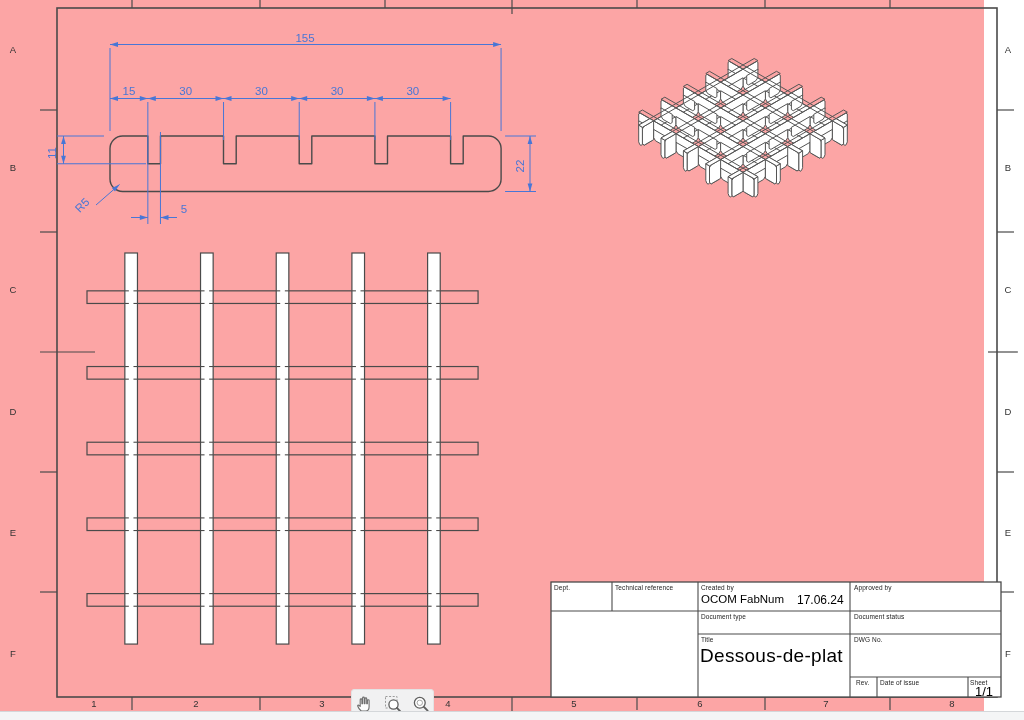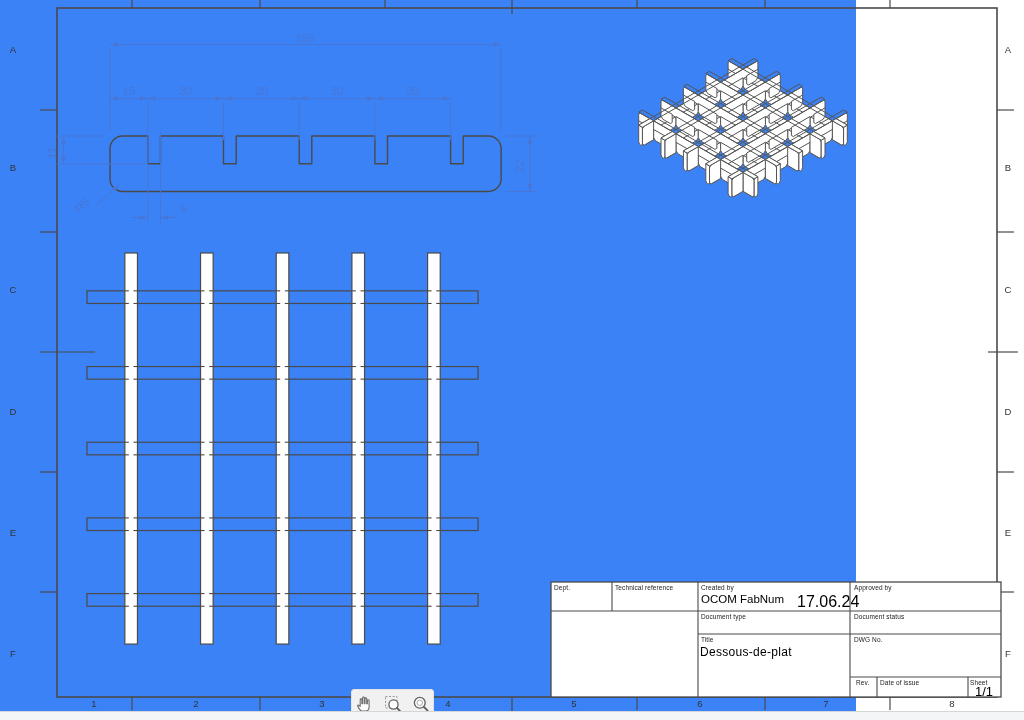--- a/index.html
+++ b/index.html
@@ -1,26 +1,26 @@
 <!DOCTYPE html>
 <html><head>
 <meta charset="utf-8">
 <style>
   html,body{margin:0;padding:0;}
   body{width:1024px;height:720px;overflow:hidden;background:#ffffff;
        font-family:"Liberation Sans",sans-serif;position:relative;}
-  #stage{position:absolute;left:0;top:0;width:856px;height:720px;background:#3b82f6;}
+  #stage{position:absolute;left:0;top:0;width:984px;height:720px;background:#fca5a5;}
   #cad{position:absolute;left:0;top:0;}
   .zone-label{position:absolute;width:14px;text-align:center;font-size:9.5px;color:#333;}
   .zone-number{position:absolute;width:20px;text-align:center;font-size:9.5px;color:#333;}
   .tb-label{position:absolute;font-size:6.5px;color:#222;white-space:nowrap;letter-spacing:0.1px;}
   .tb-value{position:absolute;color:#000;white-space:nowrap;}
   .tb-created{font-size:11.5px;}
-  .tb-date{font-size:16px;}
-  .tb-title{font-size:12px;letter-spacing:0.3px;}
+  .tb-date{font-size:12px;}
+  .tb-title{font-size:19px;letter-spacing:0.3px;}
   .tb-sheet{font-size:13px;}
   #toolbar{position:absolute;left:351px;top:689px;width:81px;height:28px;
            background:#f1f1f2;border:1px solid #e3e3e4;border-radius:3px;
            display:flex;align-items:center;justify-content:center;gap:5px;}
   .tool-btn{width:24px;height:24px;display:flex;align-items:center;justify-content:center;
             border-radius:2px;cursor:pointer;}
   #bottom-strip{position:absolute;left:0;top:711px;width:1024px;height:9px;
                 background:#f4f5f6;border-top:1px solid #d4d7da;}
 </style>
 </head>

